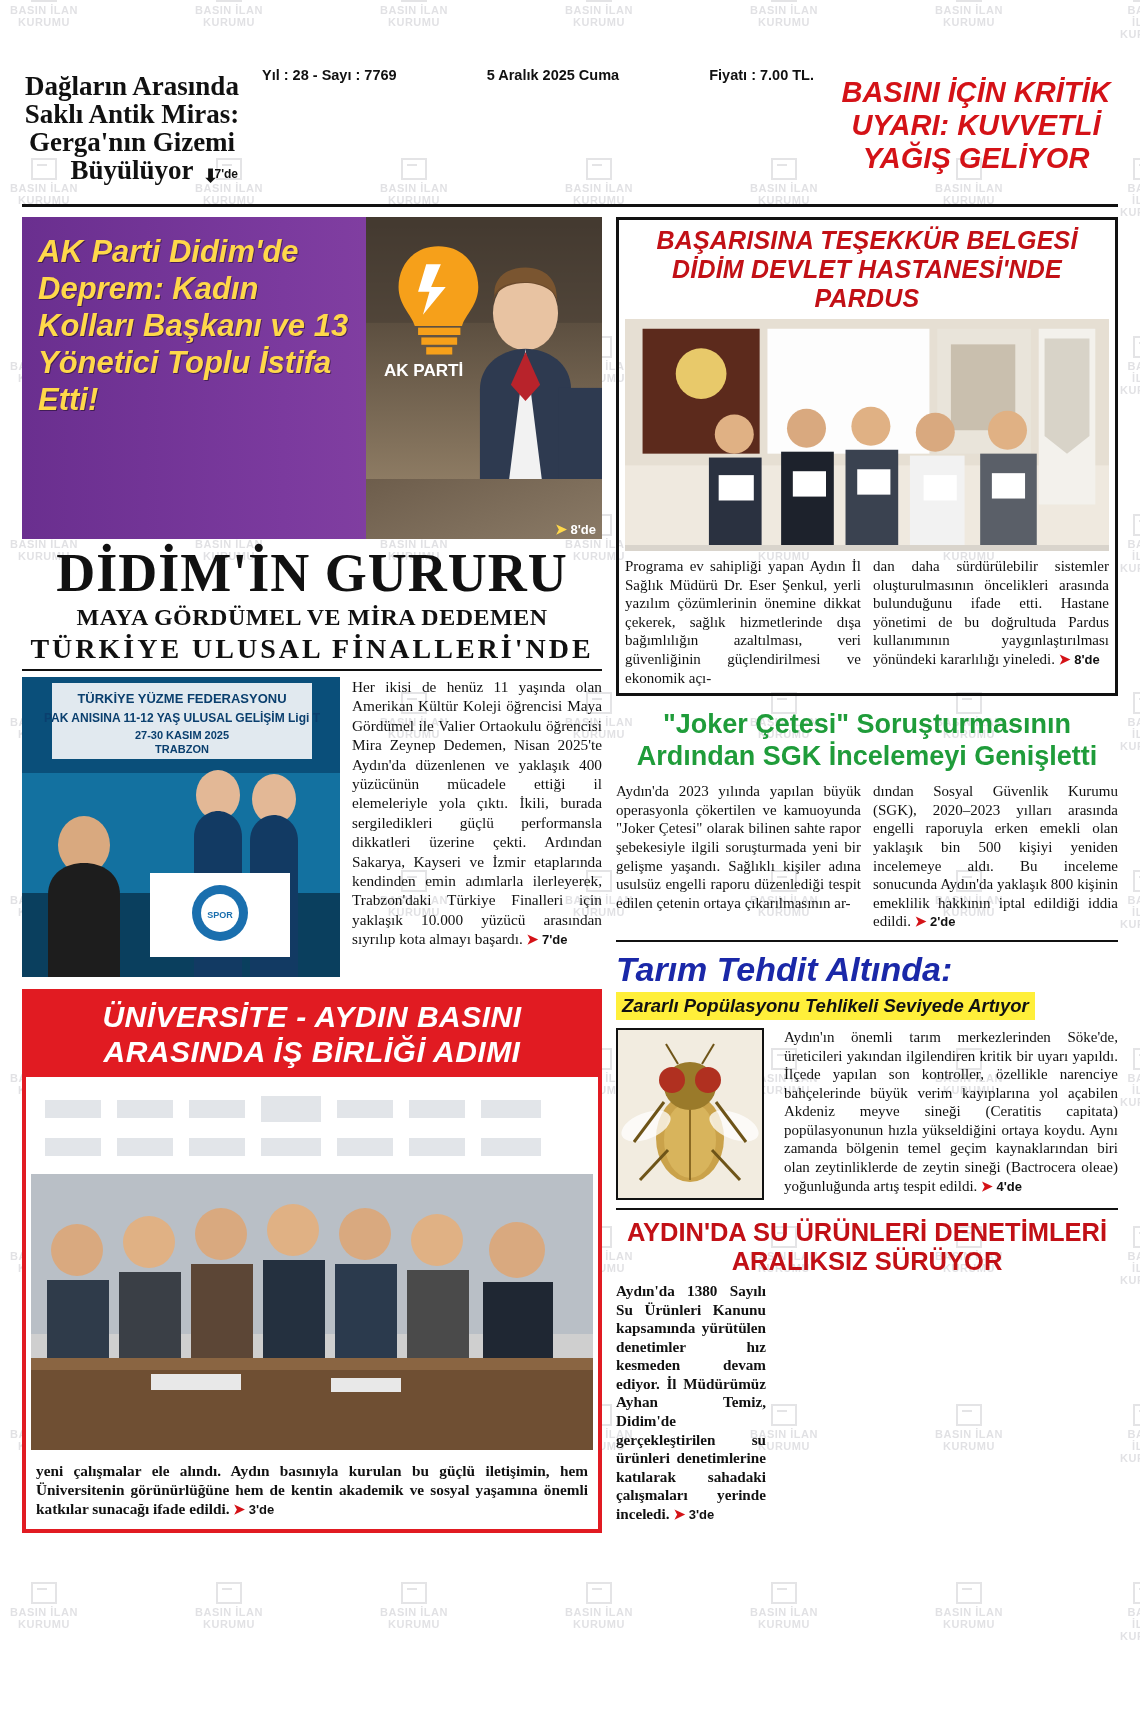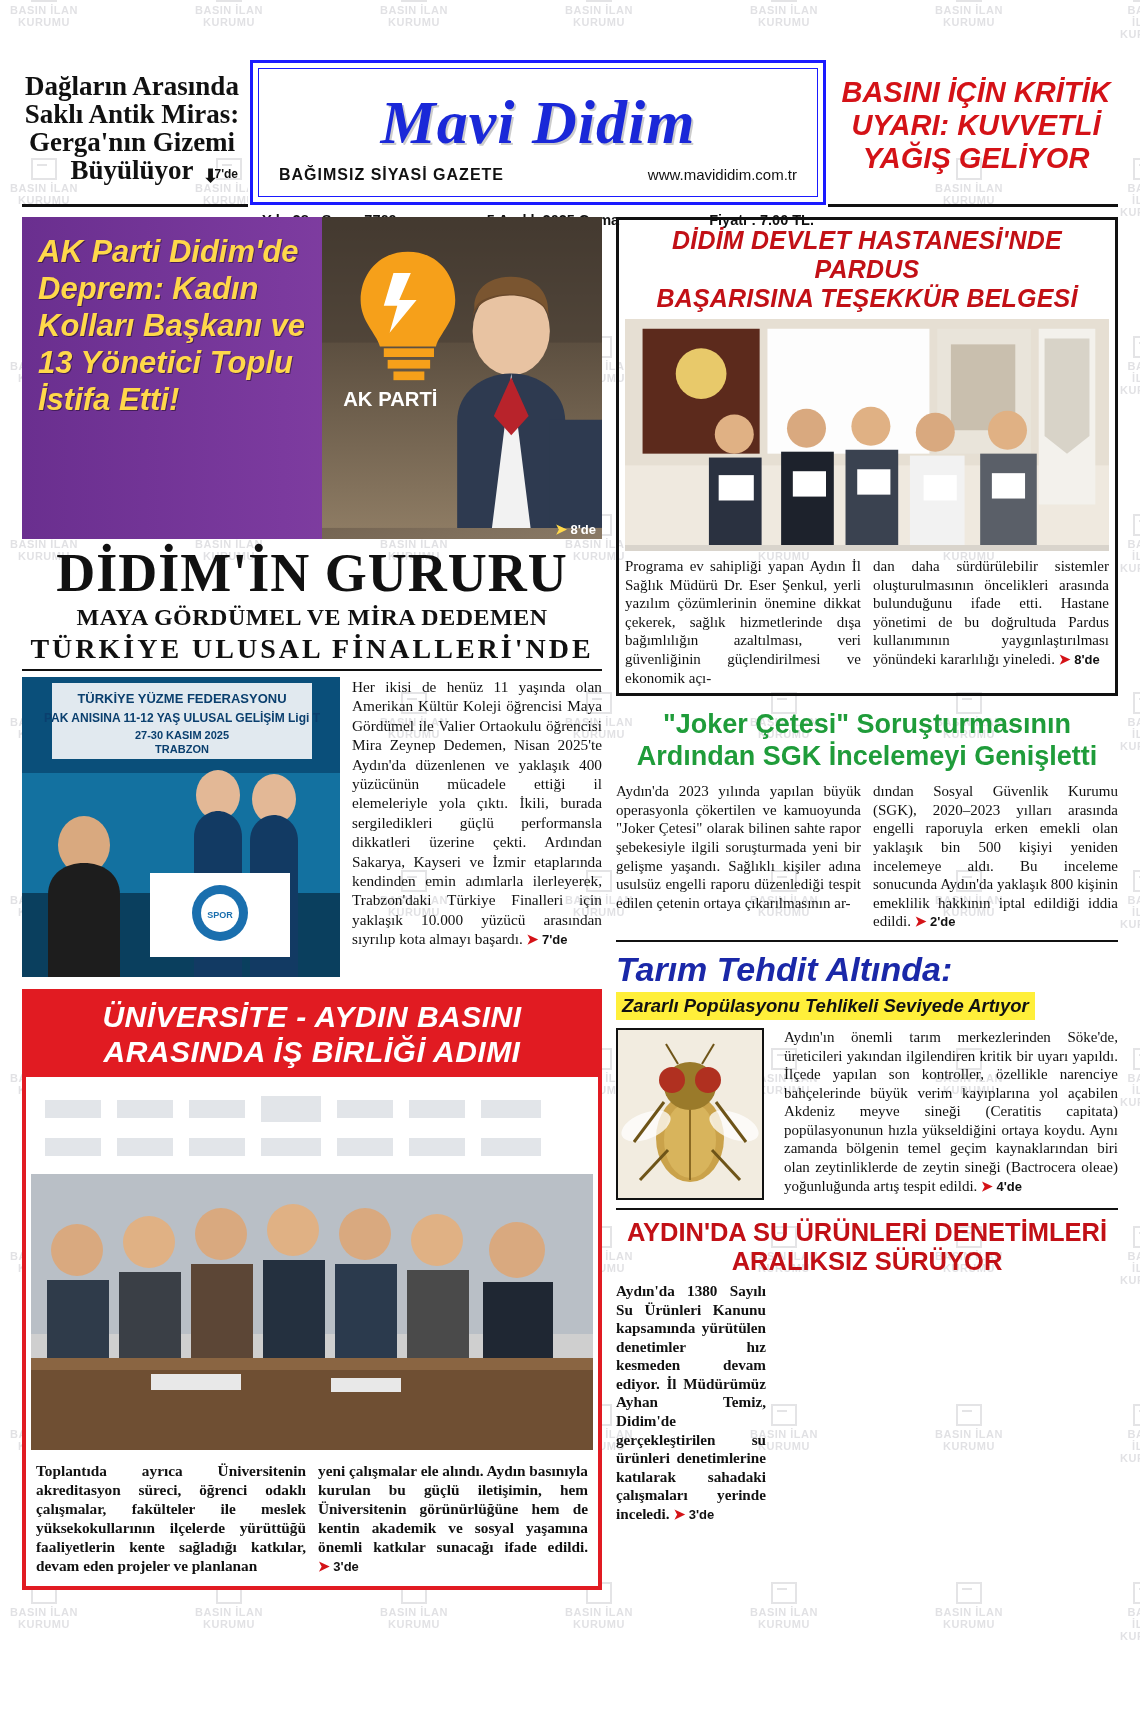--- a/index.html
+++ b/index.html
@@ -124,21 +124,21 @@
   .col-left { width: 580px; }
   .col-right { flex: 1; }
 
   
   .lead {
     background: linear-gradient(90deg,#6a2f8f 0%, #7b3a9e 45%, #8f4aa8 100%);
     display: flex; height: 322px; position: relative;
     overflow: hidden;
   }
   .lead-head {
-    width: 300px;
+    width: 344px;
     padding: 16px 10px 10px 16px;
     font-family: "Liberation Sans", sans-serif;
     font-weight: bold; font-style: italic;
     font-size: 31px; line-height: 37px;
     color: #ffd84a;
     text-shadow: 1px 1px 0 rgba(0,0,0,.4);
   }
   .lead-photo {
     flex: 1; position: relative;
     background: linear-gradient(160deg,#2e2722 0%,#5a4a3a 40%,#8a7a66 100%);
@@ -353,28 +353,20 @@
 
   <div class="masthead">
 
     <div class="mh-left">
       <span>Dağların Arasında Saklı Antik Miras: Gerga'nın Gizemi Büyülüyor</span>
       <span class="arrow">⬇</span>
       <span class="pg">7'de</span>
     </div>
 
     <div class="mh-center">
-      <div class="logo-box">
-        <div class="logo-inner"></div>
-        <div class="logo-title">Mavi Didim</div>
-        <div class="logo-sub">
-          <span class="s1">BAĞIMSIZ  SİYASİ  GAZETE</span>
-          <span class="s2">www.mavididim.com.tr</span>
-        </div>
-      </div>
       <div class="issue-line">
         <span>Yıl : 28  -  Sayı : 7769</span>
         <span>5 Aralık 2025 Cuma</span>
         <span>Fiyatı : 7.00 TL.</span>
       </div>
     </div>
 
     <div class="mh-right">BASINI İÇİN KRİTİK UYARI: KUVVETLİ YAĞIŞ GELİYOR</div>
   </div>
 
@@ -505,37 +497,36 @@
               <circle cx="486" cy="168" r="28" fill="#d9a97f"></circle>
                 <rect x="452" y="200" width="70" height="76" fill="#1f2733"></rect>
             </g>
             <rect x="0" y="276" width="562" height="92" fill="#6f4f33"></rect>
             <rect x="0" y="276" width="562" height="12" fill="#8a6542"></rect>
             <rect x="120" y="292" width="90" height="16" fill="#e8e8e8"></rect>
             <rect x="300" y="296" width="70" height="14" fill="#e8e8e8"></rect>
           </svg>
         </div>
         <div class="uni-text">
-          <div class="c">Toplantıda ayrıca Üniversitenin akreditasyon süreci, öğrenci odaklı çalışmalar, fakülteler ile meslek yüksekokullarının ilçelerde yürüttüğü faaliyetlerin kente sağladığı katkılar, devam eden projeler ve planlanan</div>
           <div class="c">
             <span>yeni çalışmalar ele alındı. Aydın basınıyla kurulan bu güçlü iletişimin, hem Üniversitenin görünürlüğüne hem de kentin akademik ve sosyal yaşamına önemli katkılar sunacağı ifade edildi.</span>
             <span class="pgref">
               <span class="ar">➤</span>
               <span>3'de</span>
             </span>
           </div>
         </div>
       </div>
     </div>
 
     <div class="col-right">
 
       <div class="box-black">
+        <div class="rt-head">BAŞARISINA TEŞEKKÜR BELGESİ</div>
         <div class="rt-head">DİDİM DEVLET HASTANESİ'NDE PARDUS</div>
-        <div class="rt-head">BAŞARISINA TEŞEKKÜR BELGESİ</div>
         <div class="rt-photo">
           <svg class="imgcap" viewBox="0 0 496 232" preserveAspectRatio="none">
             <rect width="496" height="232" fill="#efe9df"></rect>
             <rect x="0" y="0" width="496" height="150" fill="#e6dfd3"></rect>
             <rect x="18" y="10" width="120" height="128" fill="#5c2a1c"></rect>
             <circle cx="78" cy="56" r="26" fill="#e8c96a"></circle>
             <rect x="146" y="10" width="166" height="128" fill="#fdfdfd"></rect>
             <rect x="320" y="10" width="96" height="128" fill="#e9e4da"></rect>
             <rect x="334" y="26" width="66" height="88" fill="#c9bfae"></rect>
             <rect x="424" y="10" width="58" height="180" fill="#f3f1ec"></rect>

